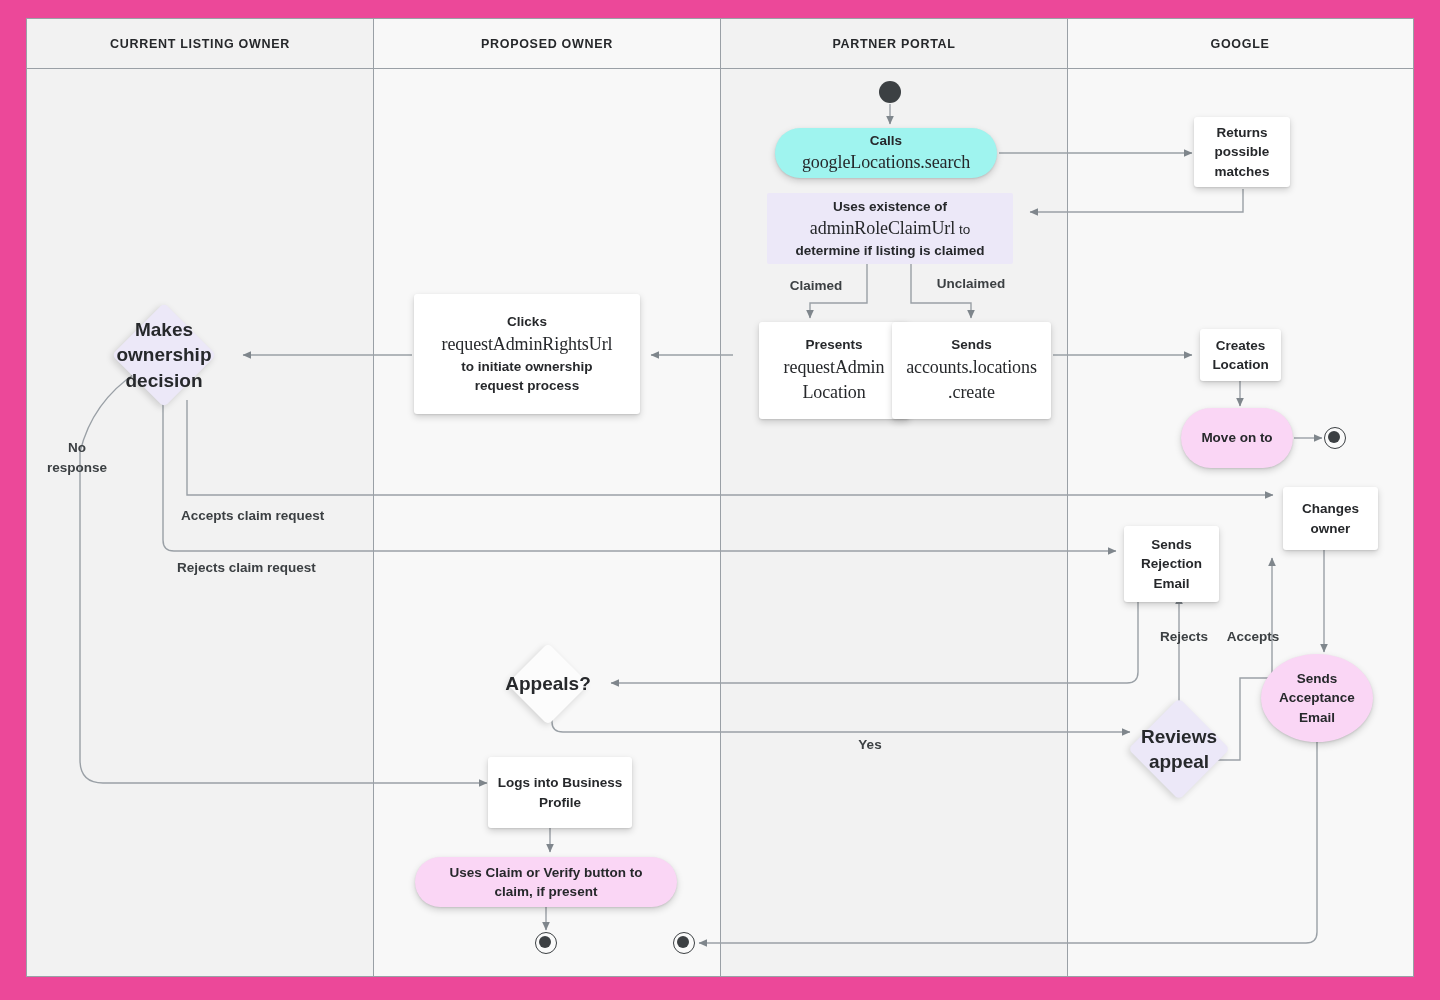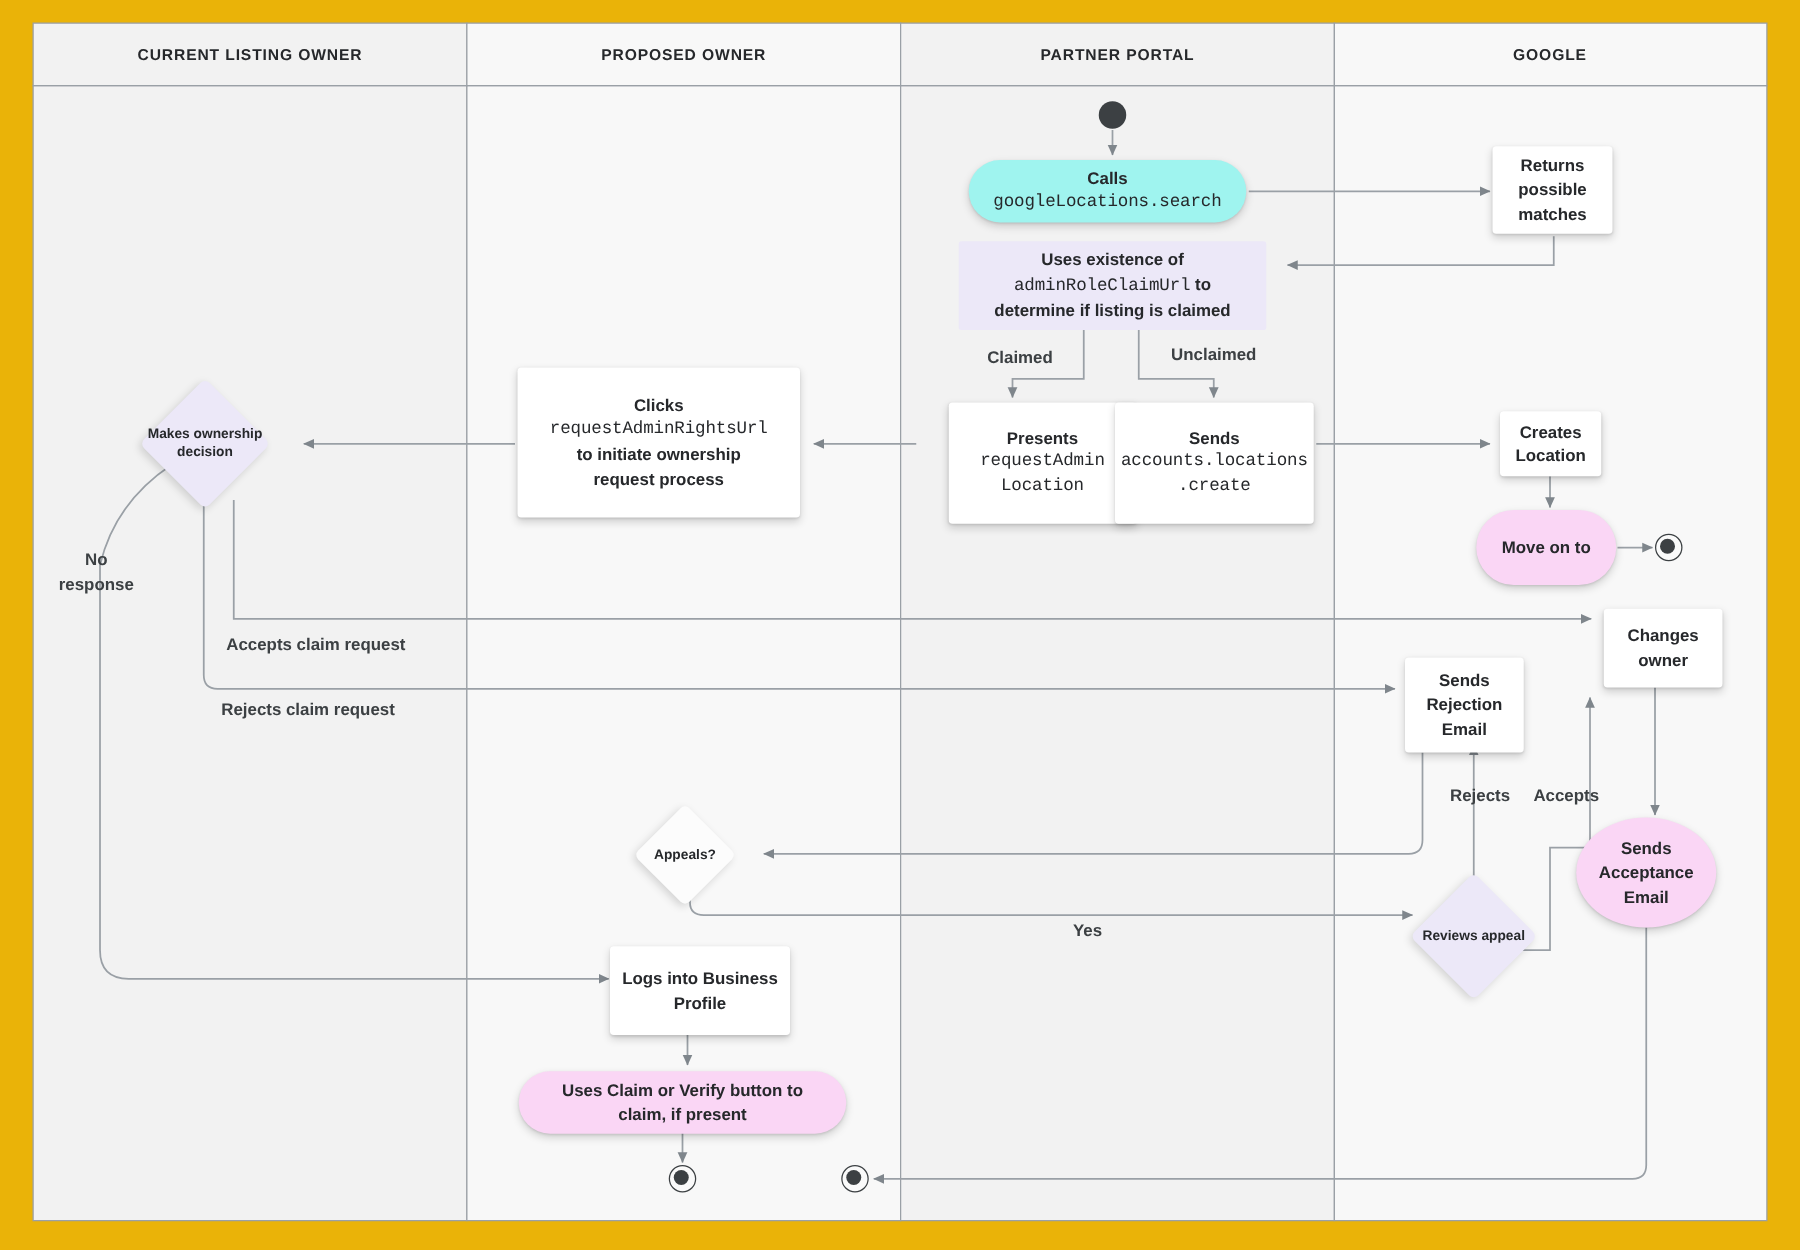--- a/index.html
+++ b/index.html
@@ -6,21 +6,21 @@
   html, body {
     margin: 0;
     padding: 0;
     background: #fafafa;
     font-family: "Liberation Sans", sans-serif;
   }
   #canvas {
     position: relative;
     width: 1440px;
     height: 1000px;
-    background: #eab308;
+    background: #ec4899;
     overflow: hidden;
   }
   svg.layer {
     position: absolute;
     left: 0; top: 0;
     width: 1440px;
     height: 1000px;
   }
   
   .lane-rect { fill: #f2f2f2; stroke: #9aa0a6; stroke-width: 1; }
@@ -102,21 +102,21 @@
   .diamond-label {
     position: absolute;
     left: -26px; top: 0;
     width: calc(100% + 52px);
     height: 100%;
     display: flex;
     align-items: center;
     justify-content: center;
     text-align: center;
     font-family: "Liberation Sans", sans-serif;
-    font-size: 11px;
+    font-size: 19px;
     font-weight: 700;
     line-height: 1.34;
     color: #26282b;
     pointer-events: none;
   }
   
   .start-dot {
     position: absolute;
     width: 22px; height: 22px;
     border-radius: 50%;
@@ -134,26 +134,26 @@
   }
   .end-dot::after {
     content: "";
     position: absolute;
     left: 3.4px; top: 3.4px;
     width: 12px; height: 12px;
     border-radius: 50%;
     background: #3c4043;
   }
   .mono {
-    font-family: Liberation Mono, monospace;
+    font-family: Liberation Serif, serif;
     font-weight: 400;
-    font-size: 14px;
+    font-size: 18px;
     letter-spacing: -0.1px;
   }
-  .mono-b { font-weight: 700; font-family: "Liberation Sans", sans-serif; font-size: 13.5px; }
+  .mono-b { font-weight: 400; font-family: "Liberation Sans", sans-serif; font-size: 13.5px; }
 </style>
 </head>
 <body>
 
 <div id="canvas">
 
   <svg class="layer" viewBox="0 0 1440 1000" xmlns="http://www.w3.org/2000/svg">
     <defs>
       <marker id="arrow" markerWidth="9" markerHeight="9" refX="8.2" refY="4.5" orient="auto" markerUnits="userSpaceOnUse">
         <path d="M0,0.6 L8.6,4.5 L0,8.4 z" fill="#7f868c"></path>

